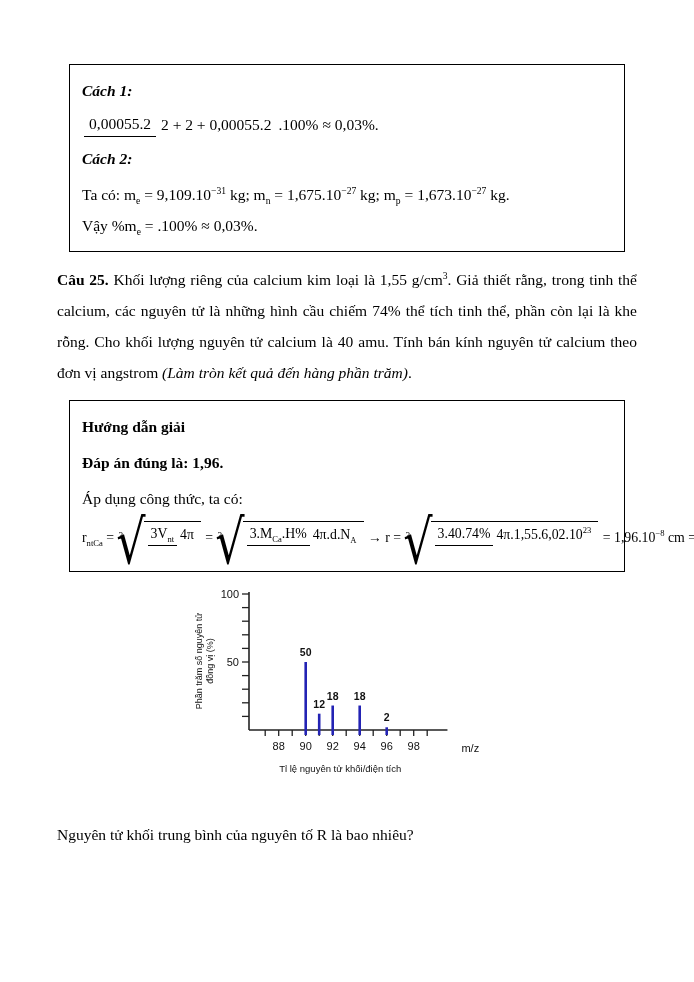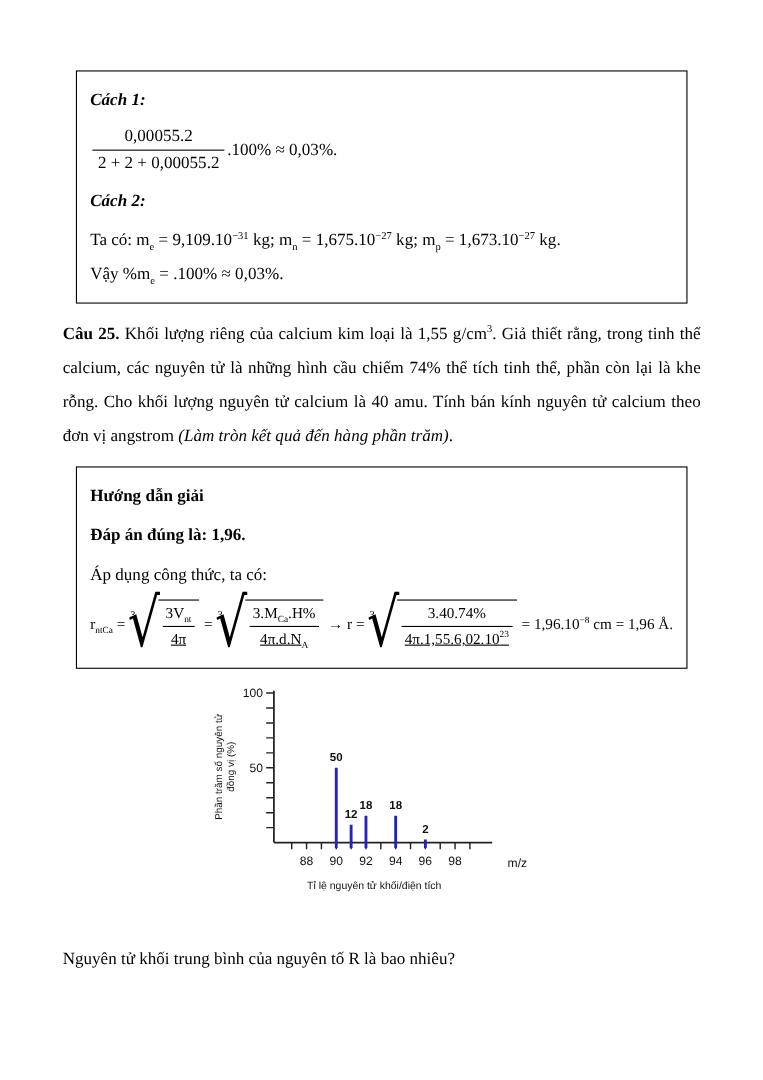--- a/index.html
+++ b/index.html
@@ -8,31 +8,31 @@
   .content{margin:64px 57px 0 57px;width:580px;box-sizing:border-box;}
   .box{border:1.5px solid #000;padding:4px 12px 8px 12px;box-sizing:border-box;margin:12px;}
   .box p{margin:8px 0;}
   p{margin:7px 0;line-height:28px;}
   .method-title{font-weight:bold;font-style:italic;}
   .b{font-weight:bold;}
   .para{text-align:justify;line-height:31px;margin:6px 0 8px 0;}
   .mathline{display:flex;align-items:center;margin:8px 0;}
   .ws{white-space:pre;}
   sub,sup{font-size:0.62em;line-height:0;}
-  .frac{display:inline-flex;flex-direction:column;text-align:center;margin:0 2px;line-height:1.45;}
+  .frac{display:inline-flex;flex-direction:row;text-align:center;margin:0 2px;line-height:1.45;}
   .frac .num{display:block;border-bottom:1.4px solid #000;padding:0 5px 1px 5px;}
   .frac .den{display:block;padding:1px 5px 0 5px;}
   .cbrt{display:inline-flex;align-items:flex-start;margin:0 1px;}
   .cbrt .idx{font-size:9.5px;position:relative;top:10px;margin-right:-7px;z-index:2;}
   .cbrt .sign{font-family:"DejaVu Sans",sans-serif;font-size:46px;line-height:34px;
               transform:scaleY(1.32);transform-origin:55% 4px;}
   .cbrt .rad{border-top:1.5px solid #000;padding:2px 2px 0 2px;margin-left:-2px;}
   .formula{font-size:13.8px;align-items:center;}
   .formula .frac .num{padding:0 3px 1px 3px;}
-  .formula .frac .den{padding:1px 3px 0 3px;text-decoration:underline;}
+  .formula .frac .den{padding:1px 3px 0 3px;}
   .chart{margin:4px 0 0 130px;}
   svg text{font-family:"Liberation Sans",sans-serif;}
   .q26{margin-top:30px;line-height:30px;}
 </style>
 </head>
 <body>
 
 <div class="content">
 
   <div class="box">

